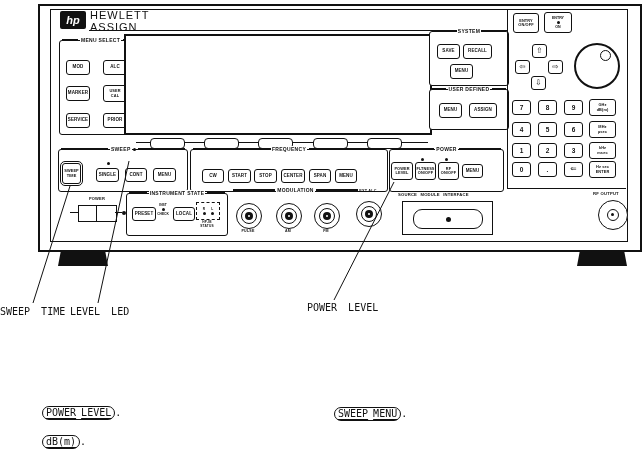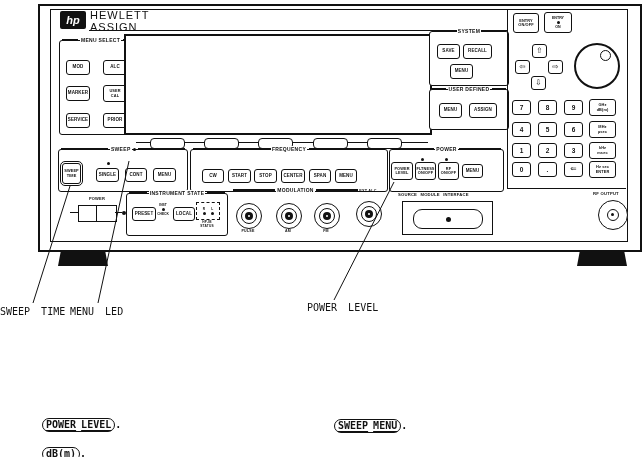--- a/index.html
+++ b/index.html
@@ -26,21 +26,21 @@
        display:flex;align-items:center;justify-content:center;}
   .bnc-core{width:8px;height:8px;background:#111;border-radius:50%;position:relative;}
   .bnc-core::after{content:"";position:absolute;left:2.6px;top:2.6px;width:2.8px;height:2.8px;
        background:#fff;border-radius:50%;}
   .clabel{position:absolute;font-size:3.6px;font-weight:bold;text-align:center;letter-spacing:.2px;white-space:pre-line;}
   .foot{position:absolute;background:#111;clip-path:polygon(6% 0,94% 0,100% 100%,0 100%);}
   .overlay{position:absolute;left:0;top:0;z-index:6;pointer-events:none;}
   .overlay line{stroke:#111;stroke-width:1;}
   .callout{position:absolute;font-family:"DejaVu Sans Mono",monospace;font-size:10px;
        word-spacing:5px;white-space:nowrap;}
-  .keyref{position:absolute;font-family:"DejaVu Sans Mono",monospace;font-size:10px;font-weight:bold;white-space:nowrap;margin-top:12px;}
+  .keyref{position:absolute;font-family:"DejaVu Sans Mono",monospace;font-size:10px;font-weight:normal;white-space:nowrap;}
   .keycap{display:inline-block;border:1.3px solid #111;border-radius:7px;padding:0 3px 1px;}
   .keycap .w{text-decoration:underline;text-underline-offset:1.5px;}
   .keycap .w + .w{margin-left:5px;}
   .logo{position:absolute;background:#111;color:#fff;display:flex;align-items:center;justify-content:center;
        font-weight:bold;font-style:italic;font-size:11px;border-radius:2px;}
   .brandtxt{position:absolute;font-size:11px;font-weight:normal;letter-spacing:1px;line-height:1.08;white-space:pre-line;}
   .circle{position:absolute;border:1.6px solid #111;border-radius:50%;background:#fff;}
 </style>
 </head>
 <body>
@@ -264,21 +264,21 @@
     </div>
   </div>
 
   <svg class="overlay" width="644" height="457" viewBox="0 0 644 457">
     <line x1="70" y1="186" x2="33" y2="303"></line>
     <line x1="129" y1="161" x2="98" y2="303"></line>
     <line x1="394" y1="182" x2="334" y2="300"></line>
   </svg>
 
   <div class="callout" style="left:0px;top:306px;">SWEEP TIME</div>
-  <div class="callout" style="left:70px;top:306px;">MENU LED</div>
+  <div class="callout" style="left:70px;top:306px;">LEVEL LED</div>
   <div class="callout" style="left:307px;top:302px;">POWER LEVEL</div>
 
   <div class="keyref" style="left:42px;top:406px;">
     <span class="keycap"><span class="w">POWER</span><span class="w">LEVEL</span></span><span>.</span>
   </div>
   <div class="keyref" style="left:334px;top:407px;">
     <span class="keycap"><span class="w">SWEEP</span><span class="w">MENU</span></span><span>.</span>
   </div>
   <div class="keyref" style="left:42px;top:435px;">
     <span class="keycap"><span class="w">dB(m)</span></span><span>.</span>

